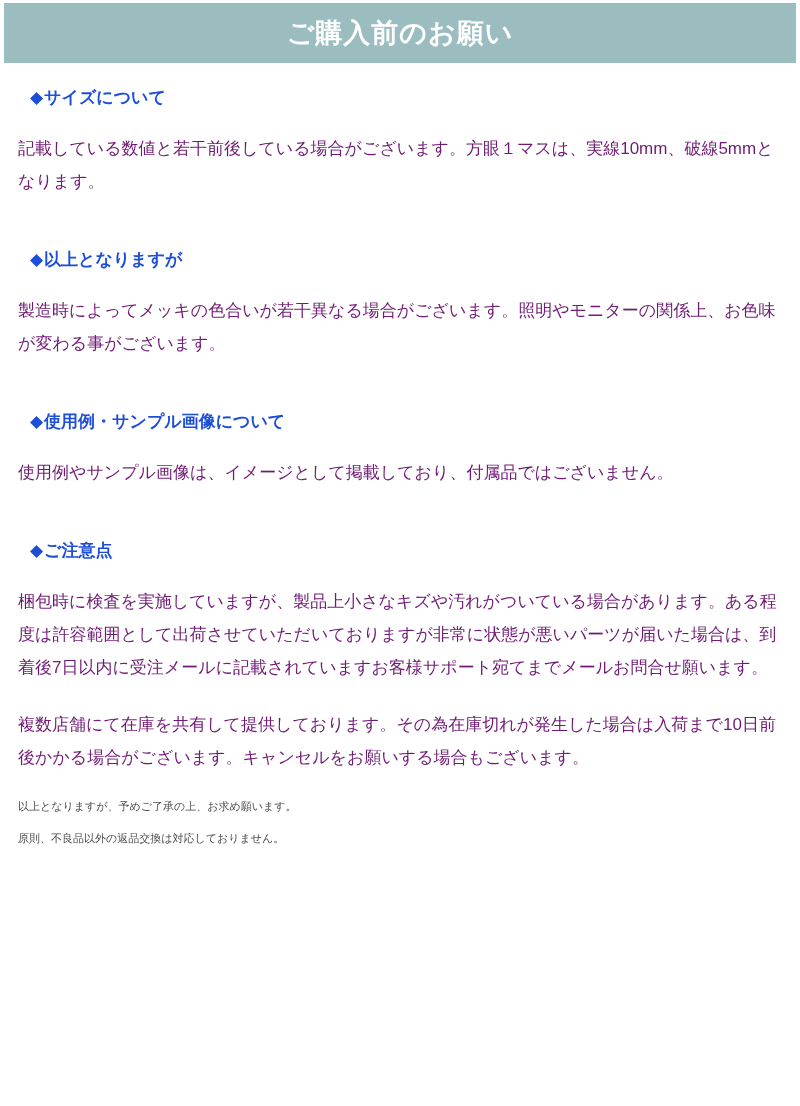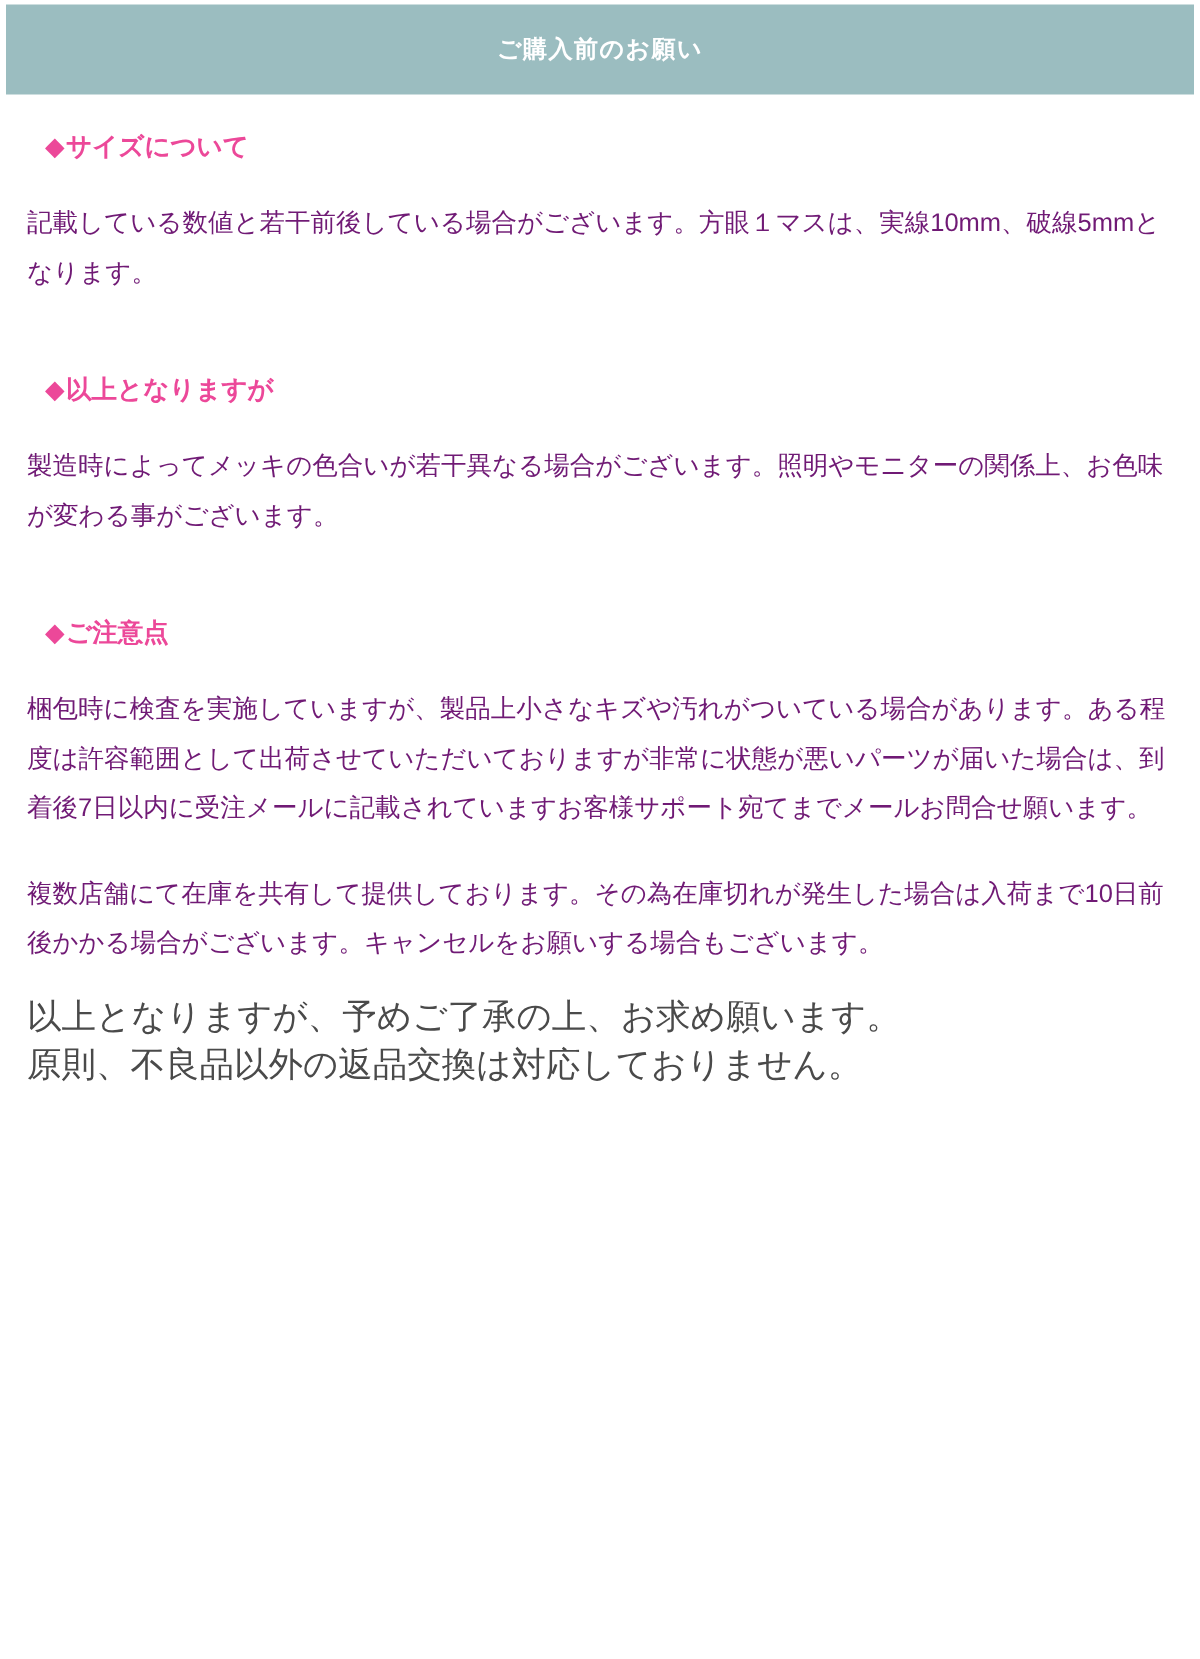--- a/index.html
+++ b/index.html
@@ -20,52 +20,52 @@
   .header-bar {
     margin: 3px 4px 0 4px;
     height: 60px;
     background: #9bbdc0;
     display: flex;
     align-items: center;
     justify-content: center;
   }
   .header-title {
     margin: 0;
-    font-size: 16px;
+    font-size: 27px;
     font-weight: bold;
     color: #ffffff;
     letter-spacing: 1px;
   }
   .content {
     padding: 0 18px;
     box-sizing: border-box;
   }
   .section-heading {
     margin: 52px 0 0 12px;
     font-size: 17px;
     font-weight: bold;
-    color: #ec4899;
+    color: #1d4ed8;
     line-height: 20px;
   }
   .notice-section:first-child .section-heading {
     margin-top: 25px;
   }
   .bullet {
     margin-right: 1px;
   }
   .section-body {
     margin: 24px 0 0 0;
     font-size: 17px;
     line-height: 33px;
     color: #701a75;
     white-space: pre-line;
   }
   .closing-text {
     margin: 16px 0 0 0;
-    font-size: 23px;
+    font-size: 11px;
     line-height: 32px;
     color: #4a4a4a;
     white-space: pre-line;
   }
 </style>
 </head>
 <body>
 
 <div class="page">
 
@@ -78,20 +78,24 @@
     <section class="notice-section">
       <h2 class="section-heading"><span class="bullet">◆</span><span>サイズについて</span></h2>
       <p class="section-body">記載している数値と若干前後している場合がございます。方眼１マスは、実線10mm、破線5mmとなります。</p>
     </section>
 
     <section class="notice-section">
       <h2 class="section-heading"><span class="bullet">◆</span><span>以上となりますが</span></h2>
       <p class="section-body">製造時によってメッキの色合いが若干異なる場合がございます。照明やモニターの関係上、お色味が変わる事がございます。</p>
     </section>
 
+    <section class="notice-section">
+      <h2 class="section-heading"><span class="bullet">◆</span><span>使用例・サンプル画像について</span></h2>
+      <p class="section-body">使用例やサンプル画像は、イメージとして掲載しており、付属品ではございません。</p>
+    </section>
 
     <section class="notice-section">
       <h2 class="section-heading"><span class="bullet">◆</span><span>ご注意点</span></h2>
       <p class="section-body">梱包時に検査を実施していますが、製品上小さなキズや汚れがついている場合があります。ある程度は許容範囲として出荷させていただいておりますが非常に状態が悪いパーツが届いた場合は、到着後7日以内に受注メールに記載されていますお客様サポート宛てまでメールお問合せ願います。</p>
     </section>
 
     <section class="notice-section">
       <p class="section-body">複数店舗にて在庫を共有して提供しております。その為在庫切れが発生した場合は入荷まで10日前後かかる場合がございます。キャンセルをお願いする場合もございます。</p>
     </section>
 

